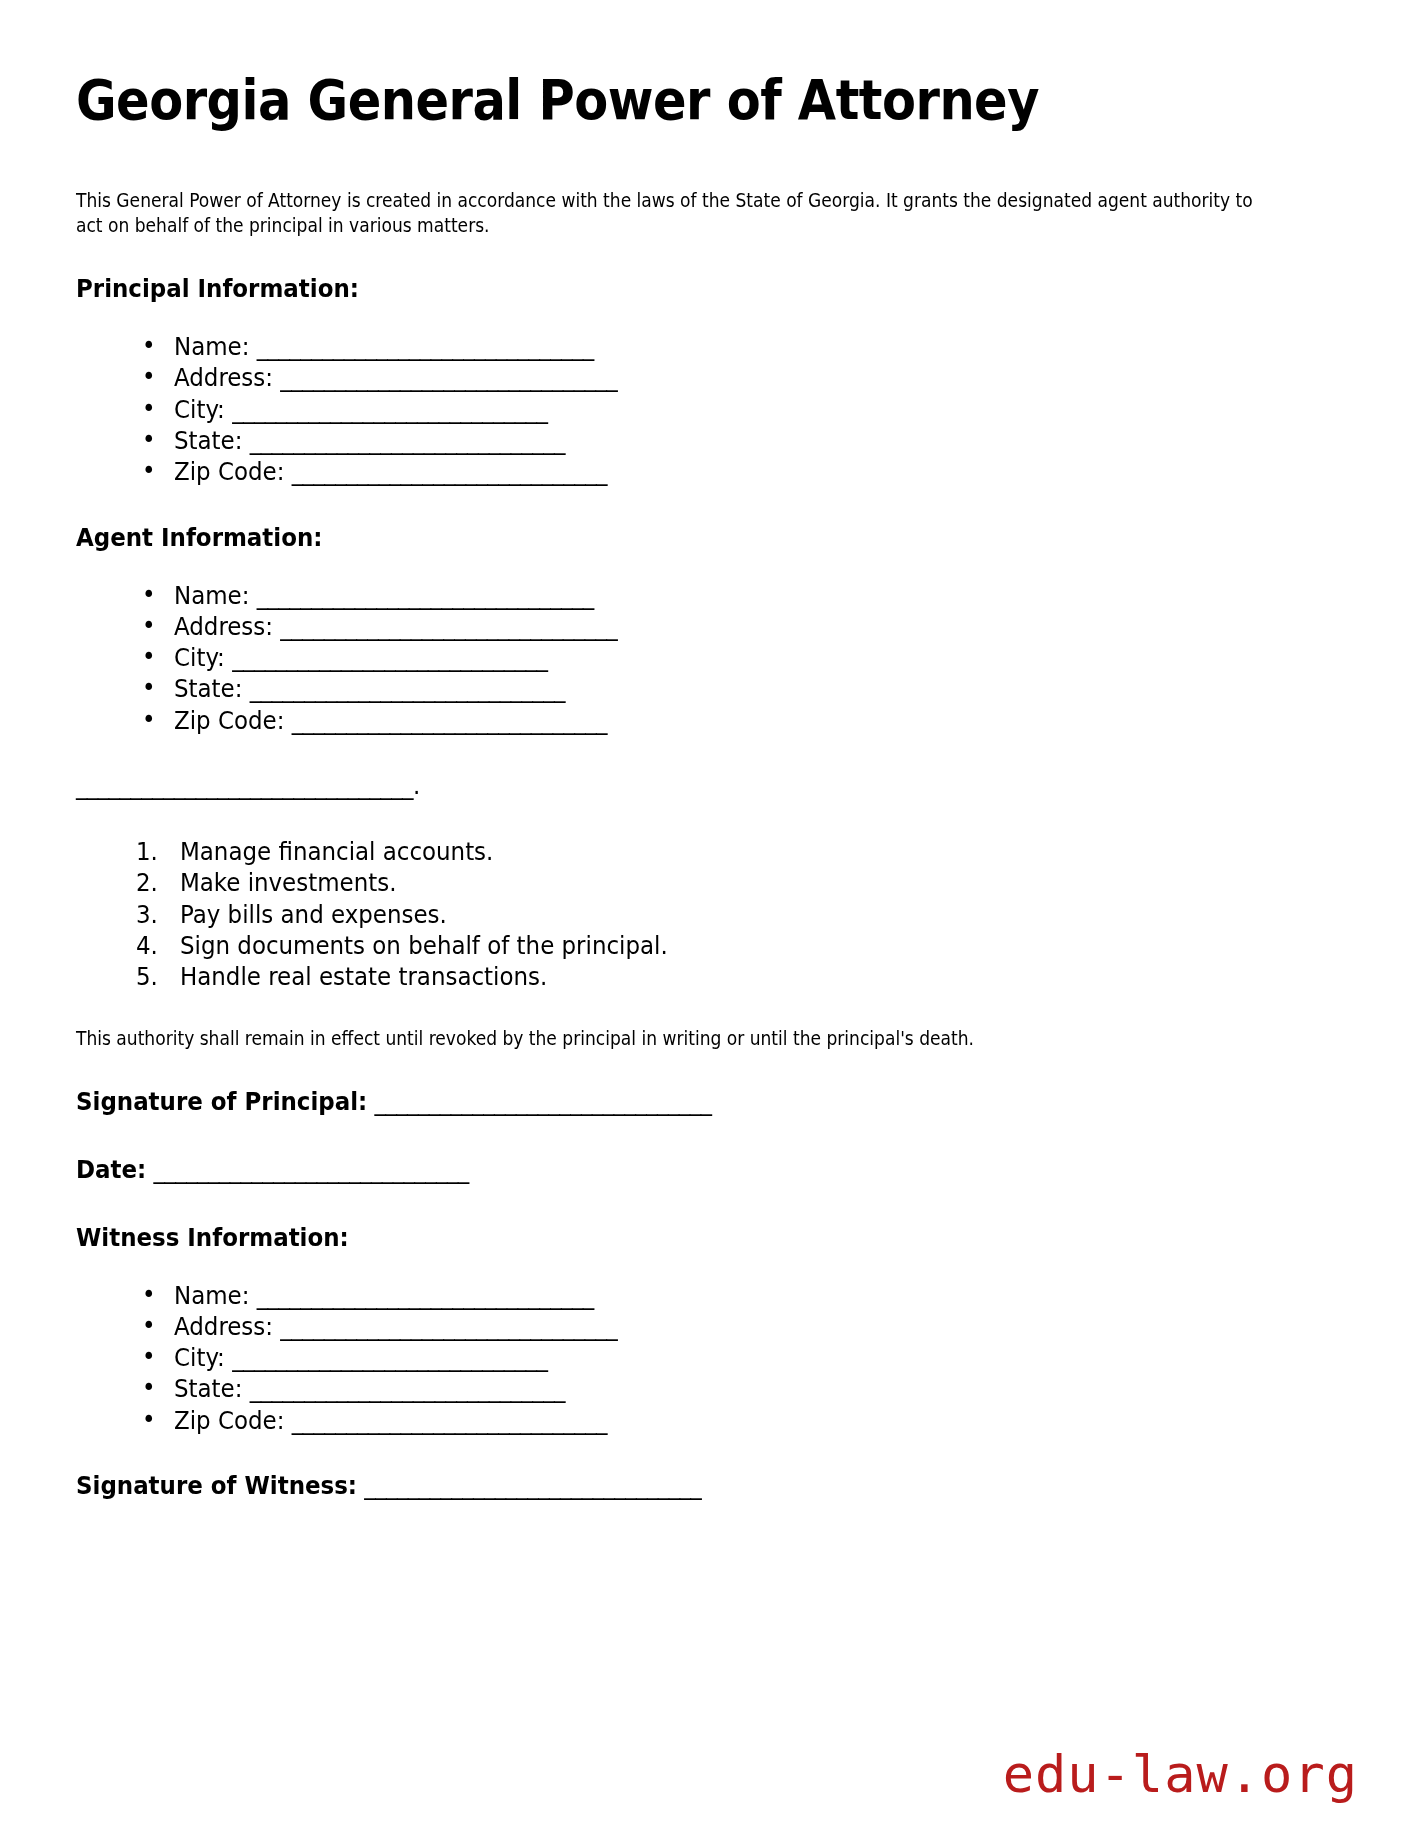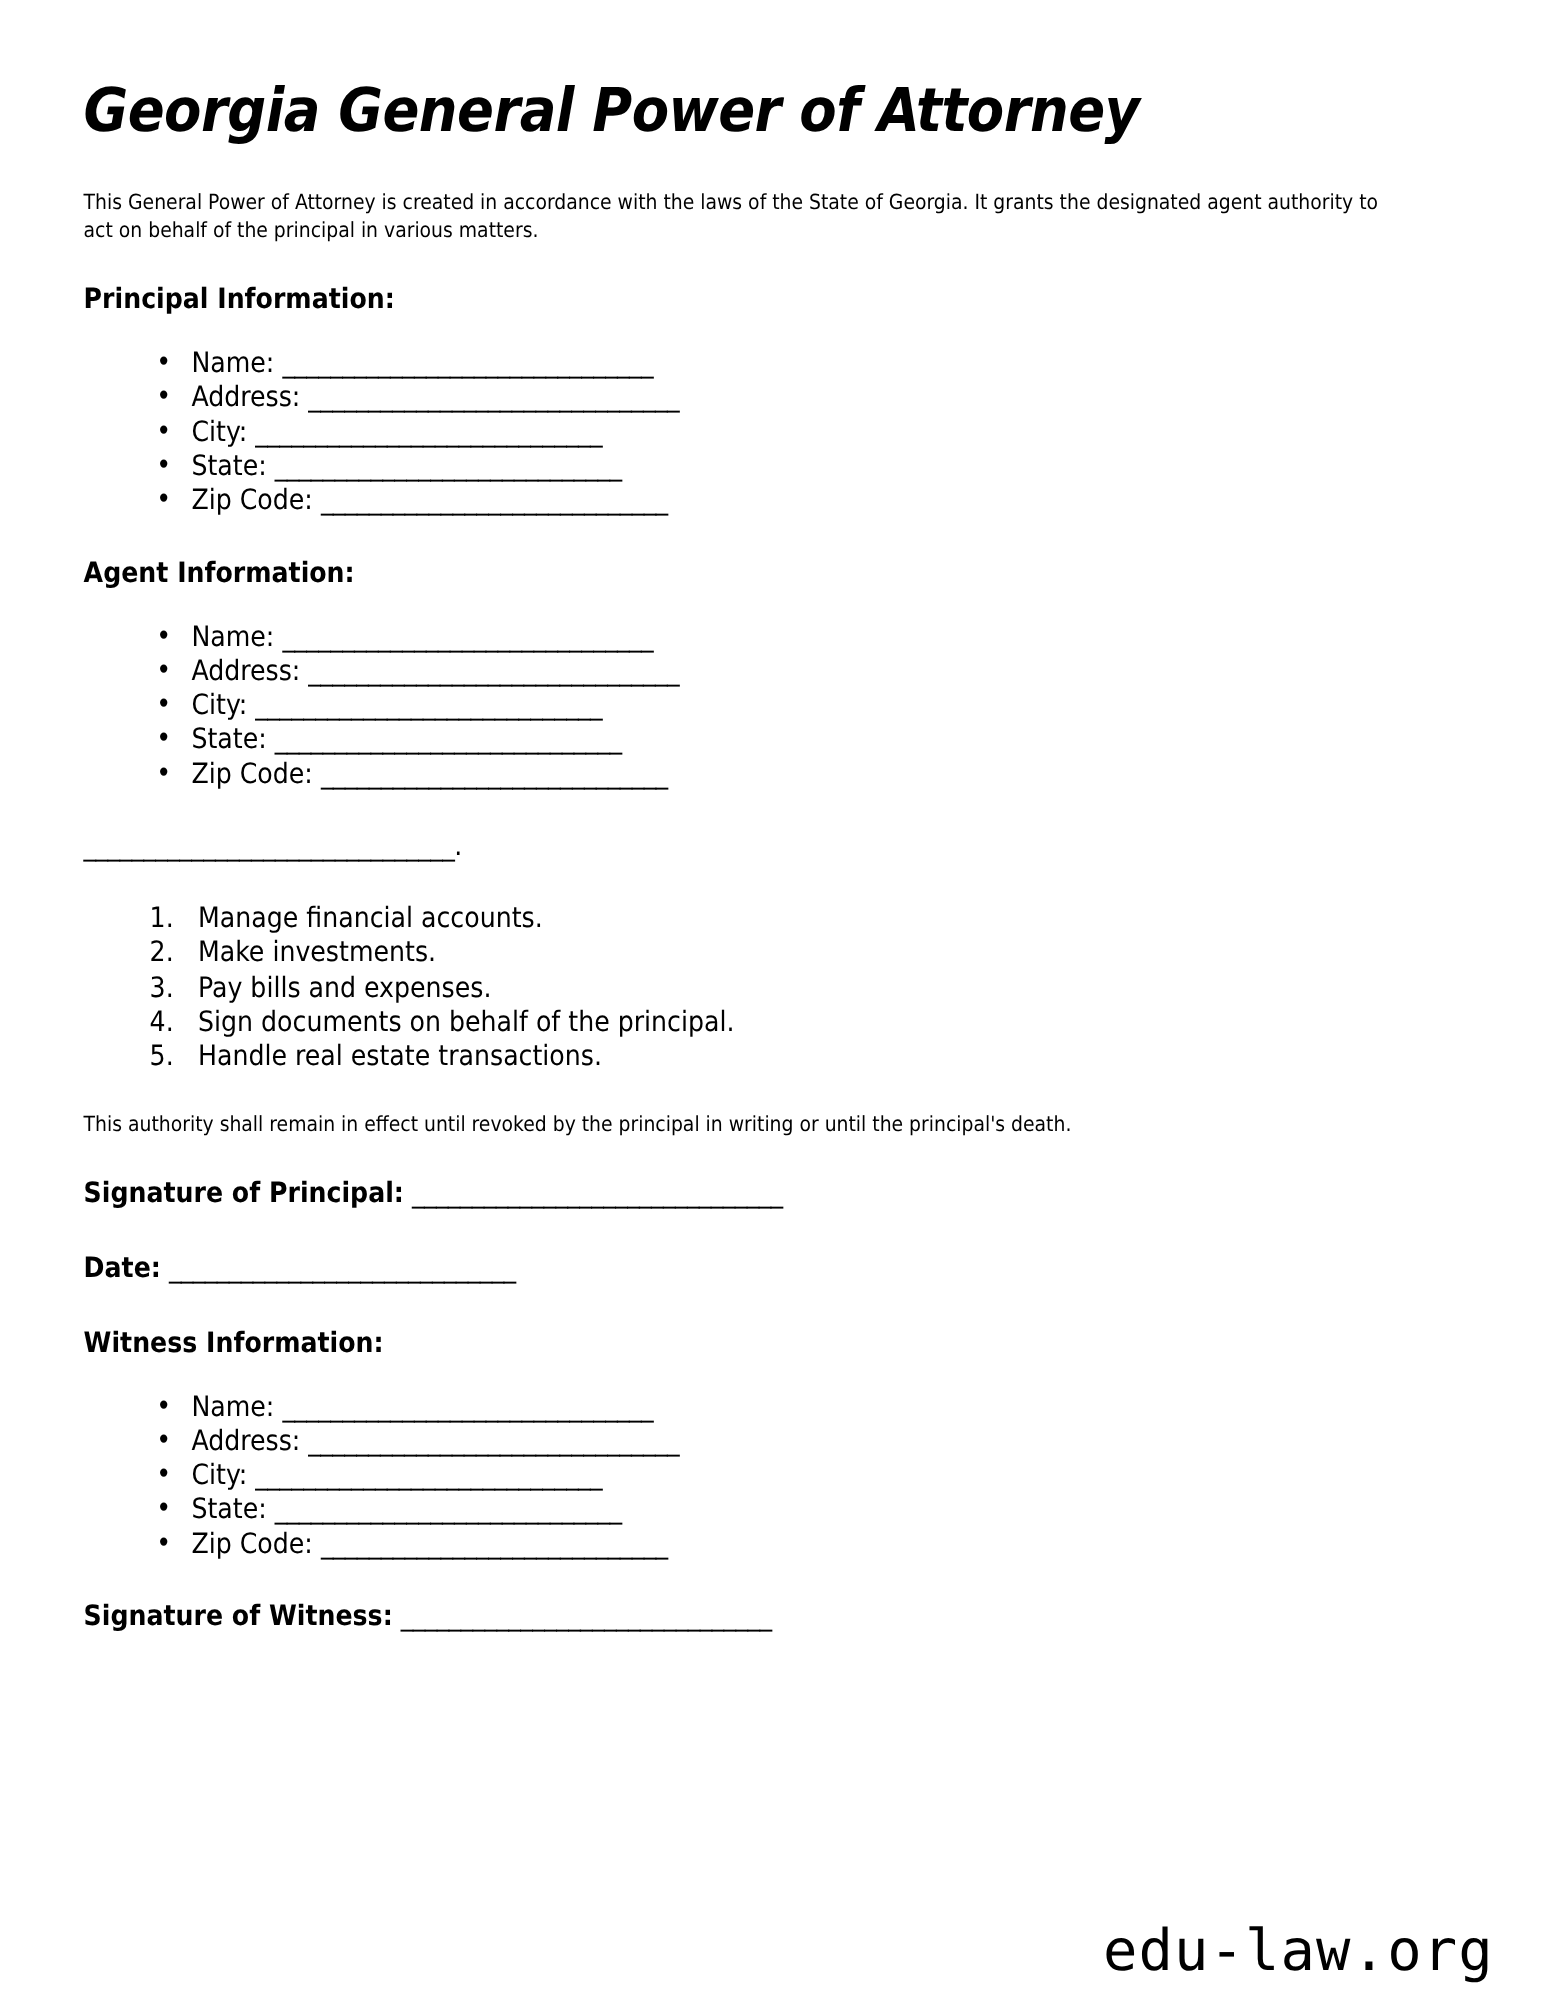--- a/index.html
+++ b/index.html
@@ -16,23 +16,22 @@
     padding: 70px 76px 0 76px;
     font-family: "DejaVu Sans Condensed", "Liberation Sans Narrow", "Liberation Sans", sans-serif;
     color: #000000;
     overflow: hidden;
   }
   .doc-title {
     font-size: 55px;
     font-weight: bold;
     letter-spacing: -0.5px;
     line-height: 1.12;
-    margin: 0 0 40px 0;
+    margin: 0 0 56px 0;
     font-family: "DejaVu Sans Condensed", "Liberation Sans Narrow", "Liberation Sans", sans-serif;
-    font-style: italic;
   }
   .para {
     font-size: 19px;
     line-height: 1.33;
     margin: 0 0 34px 0;
     max-width: 1190px;
   }
   .section-head {
     font-size: 25.5px;
     font-weight: bold;
@@ -94,21 +93,21 @@
     font-size: 25.5px;
     line-height: 1.33;
     margin: 0 0 34px 0;
   }
   .watermark {
     position: absolute;
     right: 58px;
     bottom: 28px;
     font-family: "DejaVu Sans Mono", "Liberation Mono", monospace;
     font-size: 52px;
-    color: #000000;
+    color: #b91c1c;
     letter-spacing: 1px;
     white-space: nowrap;
   }
 </style>
 </head>
 <body>
 
 <div class="page">
 
   <h1 class="doc-title">Georgia General Power of Attorney</h1>

